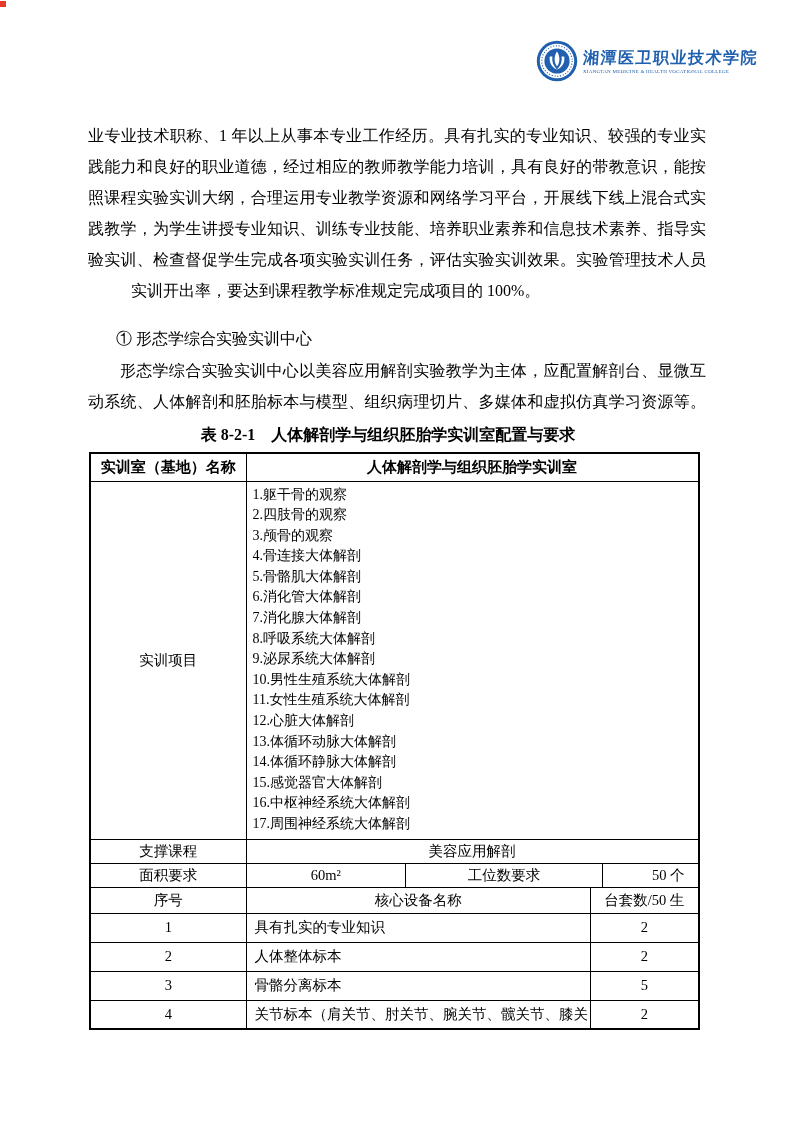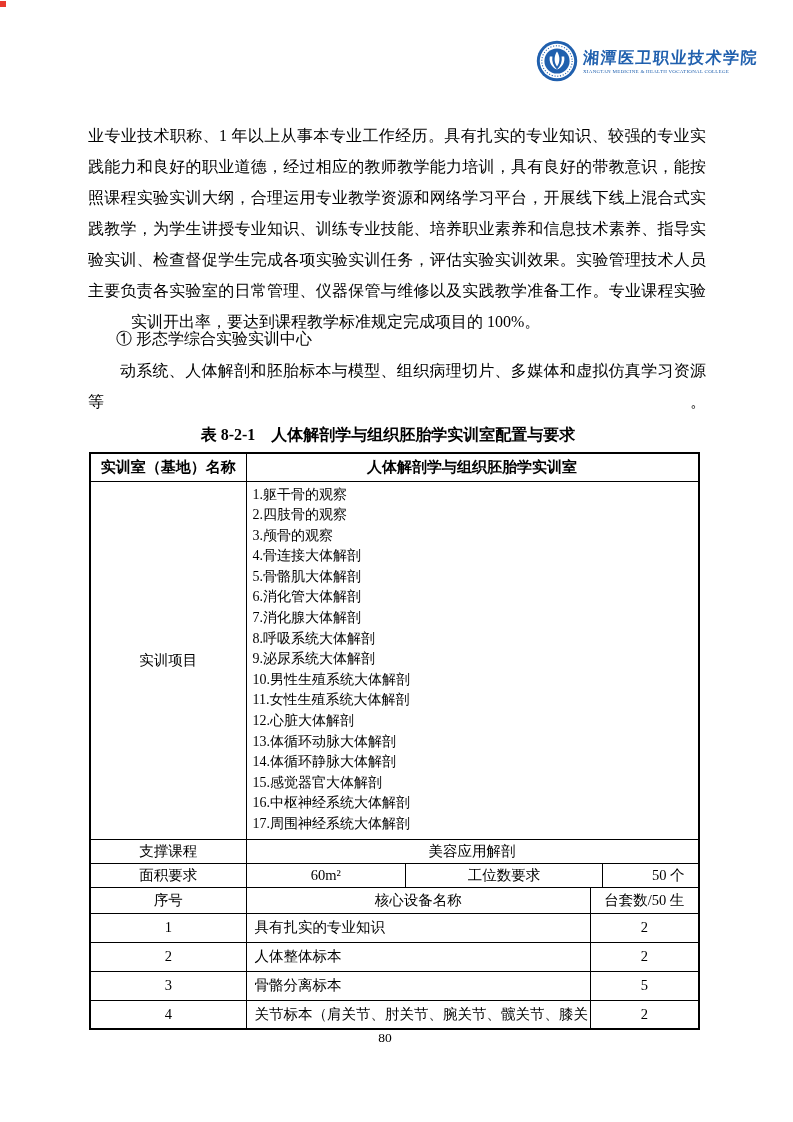--- a/index.html
+++ b/index.html
@@ -67,27 +67,27 @@
       <div class="logo-en" style="color: rgb(32, 96, 174);">XIANGTAN MEDICINE &amp; HEALTH VOCATIONAL COLLEGE</div>
     </div>
   </div>
 
   <div class="para p1" style="top:120px;">
       <div>业专业技术职称、1 年以上从事本专业工作经历。具有扎实的专业知识、较强的专业实</div>
       <div>践能力和良好的职业道德，经过相应的教师教学能力培训，具有良好的带教意识，能按</div>
       <div>照课程实验实训大纲，合理运用专业教学资源和网络学习平台，开展线下线上混合式实</div>
       <div>践教学，为学生讲授专业知识、训练专业技能、培养职业素养和信息技术素养、指导实</div>
       <div>验实训、检查督促学生完成各项实验实训任务，评估实验实训效果。实验管理技术人员</div>
-      <div>主要负责各实验室的日常管理、仪器保管与维修以及实践教学准备工作。专业课程实验</div>
       <div>实训开出率，要达到课程教学标准规定完成项目的 100%。</div>
     </div>
 
   <div class="heading1">① 形态学综合实验实训中心</div>
 
   <div class="para p3" style="top:355px;">
+      <div>形态学综合实验实训中心以美容应用解剖实验教学为主体，应配置解剖台、显微互</div>
       <div>动系统、人体解剖和胚胎标本与模型、组织病理切片、多媒体和虚拟仿真学习资源等。</div>
     </div>
 
   <div class="caption">表 8-2-1　人体解剖学与组织胚胎学实训室配置与要求</div>
 
   <table class="spec-table">
     <colgroup>
       <col style="width:156px">
         <col style="width:152px">
         <col style="width:176px">
@@ -152,15 +152,14 @@
         <td colspan="2">5</td>
       </tr>
       <tr style="height:29px">
         <td>4</td>
         <td class="name-cell" colspan="2">关节标本（肩关节、肘关节、腕关节、髋关节、膝关</td>
         <td colspan="2">2</td>
       </tr>
     </tbody>
   </table>
 
-  <div class="page-num">80</div>
 
 </div>
 
 </body></html>

